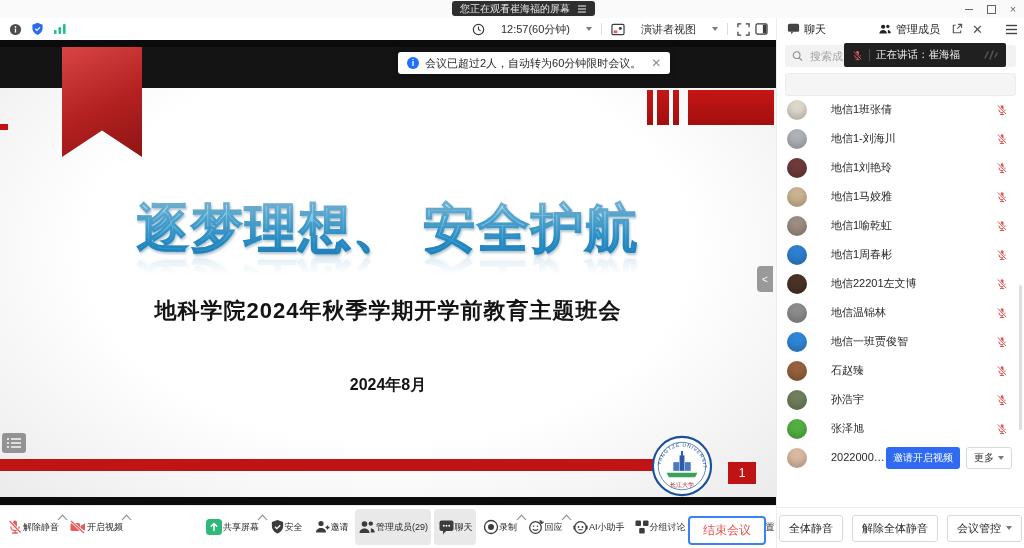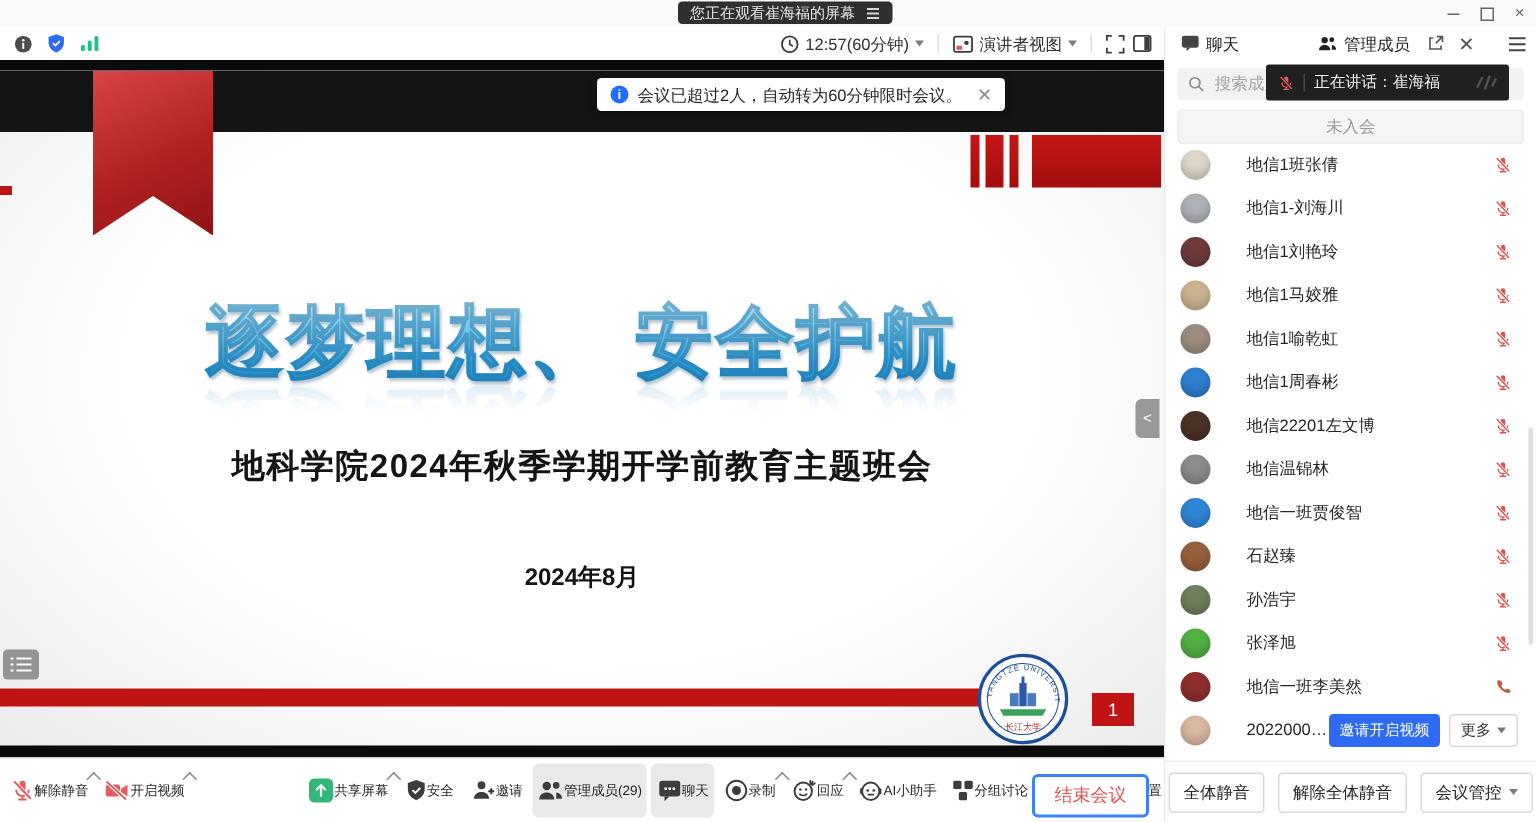--- a/index.html
+++ b/index.html
@@ -13,21 +13,21 @@
   .wc{width:22px;height:18px;display:flex;align-items:center;justify-content:center;color:#666;}
   .wc-min-g{width:8px;height:1px;background:#666;}
   .wc-max-g{width:7px;height:7px;border:1px solid #666;}
   .wc-close-g{font-size:11px;line-height:1;color:#666;}
   
   .main-toolbar{position:absolute;top:18px;left:0;width:776px;height:22px;background:#fff;
       display:flex;align-items:center;}
   .mt-left{display:flex;align-items:center;gap:9px;margin-left:9px;}
   .mt-right{margin-left:auto;display:flex;align-items:center;gap:5px;margin-right:8px;
       font-size:11px;color:#2e2e2e;}
-  .mt-group{display:flex;align-items:center;gap:4px;}
+  .mt-group{display:flex;align-items:center;gap:16px;}
   .mt-div{width:1px;height:12px;background:#ddd;margin:0 4px;}
   .caret{width:0;height:0;border-left:3.5px solid transparent;border-right:3.5px solid transparent;
       border-top:4px solid #7a7a7a;display:inline-block;}
   
   .panel-header{position:absolute;top:18px;left:776px;width:248px;height:22px;background:#fff;
       border-left:1px solid #ececec;display:flex;align-items:center;font-size:11px;color:#222;}
   .ph-tab{display:flex;align-items:center;gap:4px;}
   .ph-chat{margin-left:10px;}
   .ph-members{margin-left:52px;}
   .ph-popout{margin-left:auto;display:flex;}
@@ -466,21 +466,20 @@
       <span class="tip-text">正在讲话：崔海福</span>
       <span class="tip-wave">
         <svg width="16" height="12" viewBox="0 0 16 12" stroke="#5f5f5f" stroke-width="1.6" stroke-linecap="round">
             <line x1="3" y1="9" x2="6" y2="3"></line>
             <line x1="8" y1="10" x2="11" y2="2"></line>
             <line x1="13" y1="8" x2="15" y2="4"></line>
           </svg>
       </span>
     </div>
     <div class="segmented">
-      <span class="seg">未入会</span>
     </div>
     <div class="member-list" id="member-list">
         <div class="member-row">
     <span class="avatar" style="background: rgb(221, 214, 201);"></span>
     <span class="member-name">地信1班张倩</span>
     <span class="member-status">
             <svg width="12" height="12" viewBox="0 0 16 16">
               <rect x="6" y="1.5" width="4" height="7.5" rx="2" fill="#d9534f"></rect>
               <path d="M3.8 7.5a4.2 4.2 0 0 0 8.4 0M8 11.8V14M5.2 14h5.6" stroke="#d9534f" stroke-width="1.3" fill="none"></path>
               <line x1="2.5" y1="2" x2="13.5" y2="13.5" stroke="#fff" stroke-width="2.6"></line>
@@ -610,29 +609,20 @@
   </div>
         <div class="member-row">
     <span class="avatar" style="background: rgb(82, 176, 67);"></span>
     <span class="member-name">张泽旭</span>
     <span class="member-status">
             <svg width="12" height="12" viewBox="0 0 16 16">
               <rect x="6" y="1.5" width="4" height="7.5" rx="2" fill="#d9534f"></rect>
               <path d="M3.8 7.5a4.2 4.2 0 0 0 8.4 0M8 11.8V14M5.2 14h5.6" stroke="#d9534f" stroke-width="1.3" fill="none"></path>
               <line x1="2.5" y1="2" x2="13.5" y2="13.5" stroke="#fff" stroke-width="2.6"></line>
               <line x1="2.5" y1="2" x2="13.5" y2="13.5" stroke="#d9534f" stroke-width="1.3"></line>
-            </svg>
-          </span>
-  </div>
-        <div class="member-row">
-    <span class="avatar" style="background: rgb(142, 47, 47);"></span>
-    <span class="member-name">地信一班李美然</span>
-    <span class="member-status">
-            <svg width="12" height="12" viewBox="0 0 16 16">
-              <path d="M3 2c-.6 2.6.7 5.7 3.1 8.1 2.4 2.4 5.5 3.7 8.1 3.1l.4-2.6-3-1.2-1.4 1.1C8.7 10 7 8.3 6.5 6.8l1.1-1.4-1.2-3z" fill="#bb6040"></path>
             </svg>
           </span>
   </div>
         <div class="member-row">
     <span class="avatar" style="background: rgb(217, 185, 160);"></span>
     <span class="member-name" style="max-width: 88px;">2022000390地信1-马英俊...</span>
     <span class="member-status" style="margin-right: 2px;">
             <button class="invite-btn">邀请开启视频</button>
             <button class="more-btn">
               <span>更多</span>

